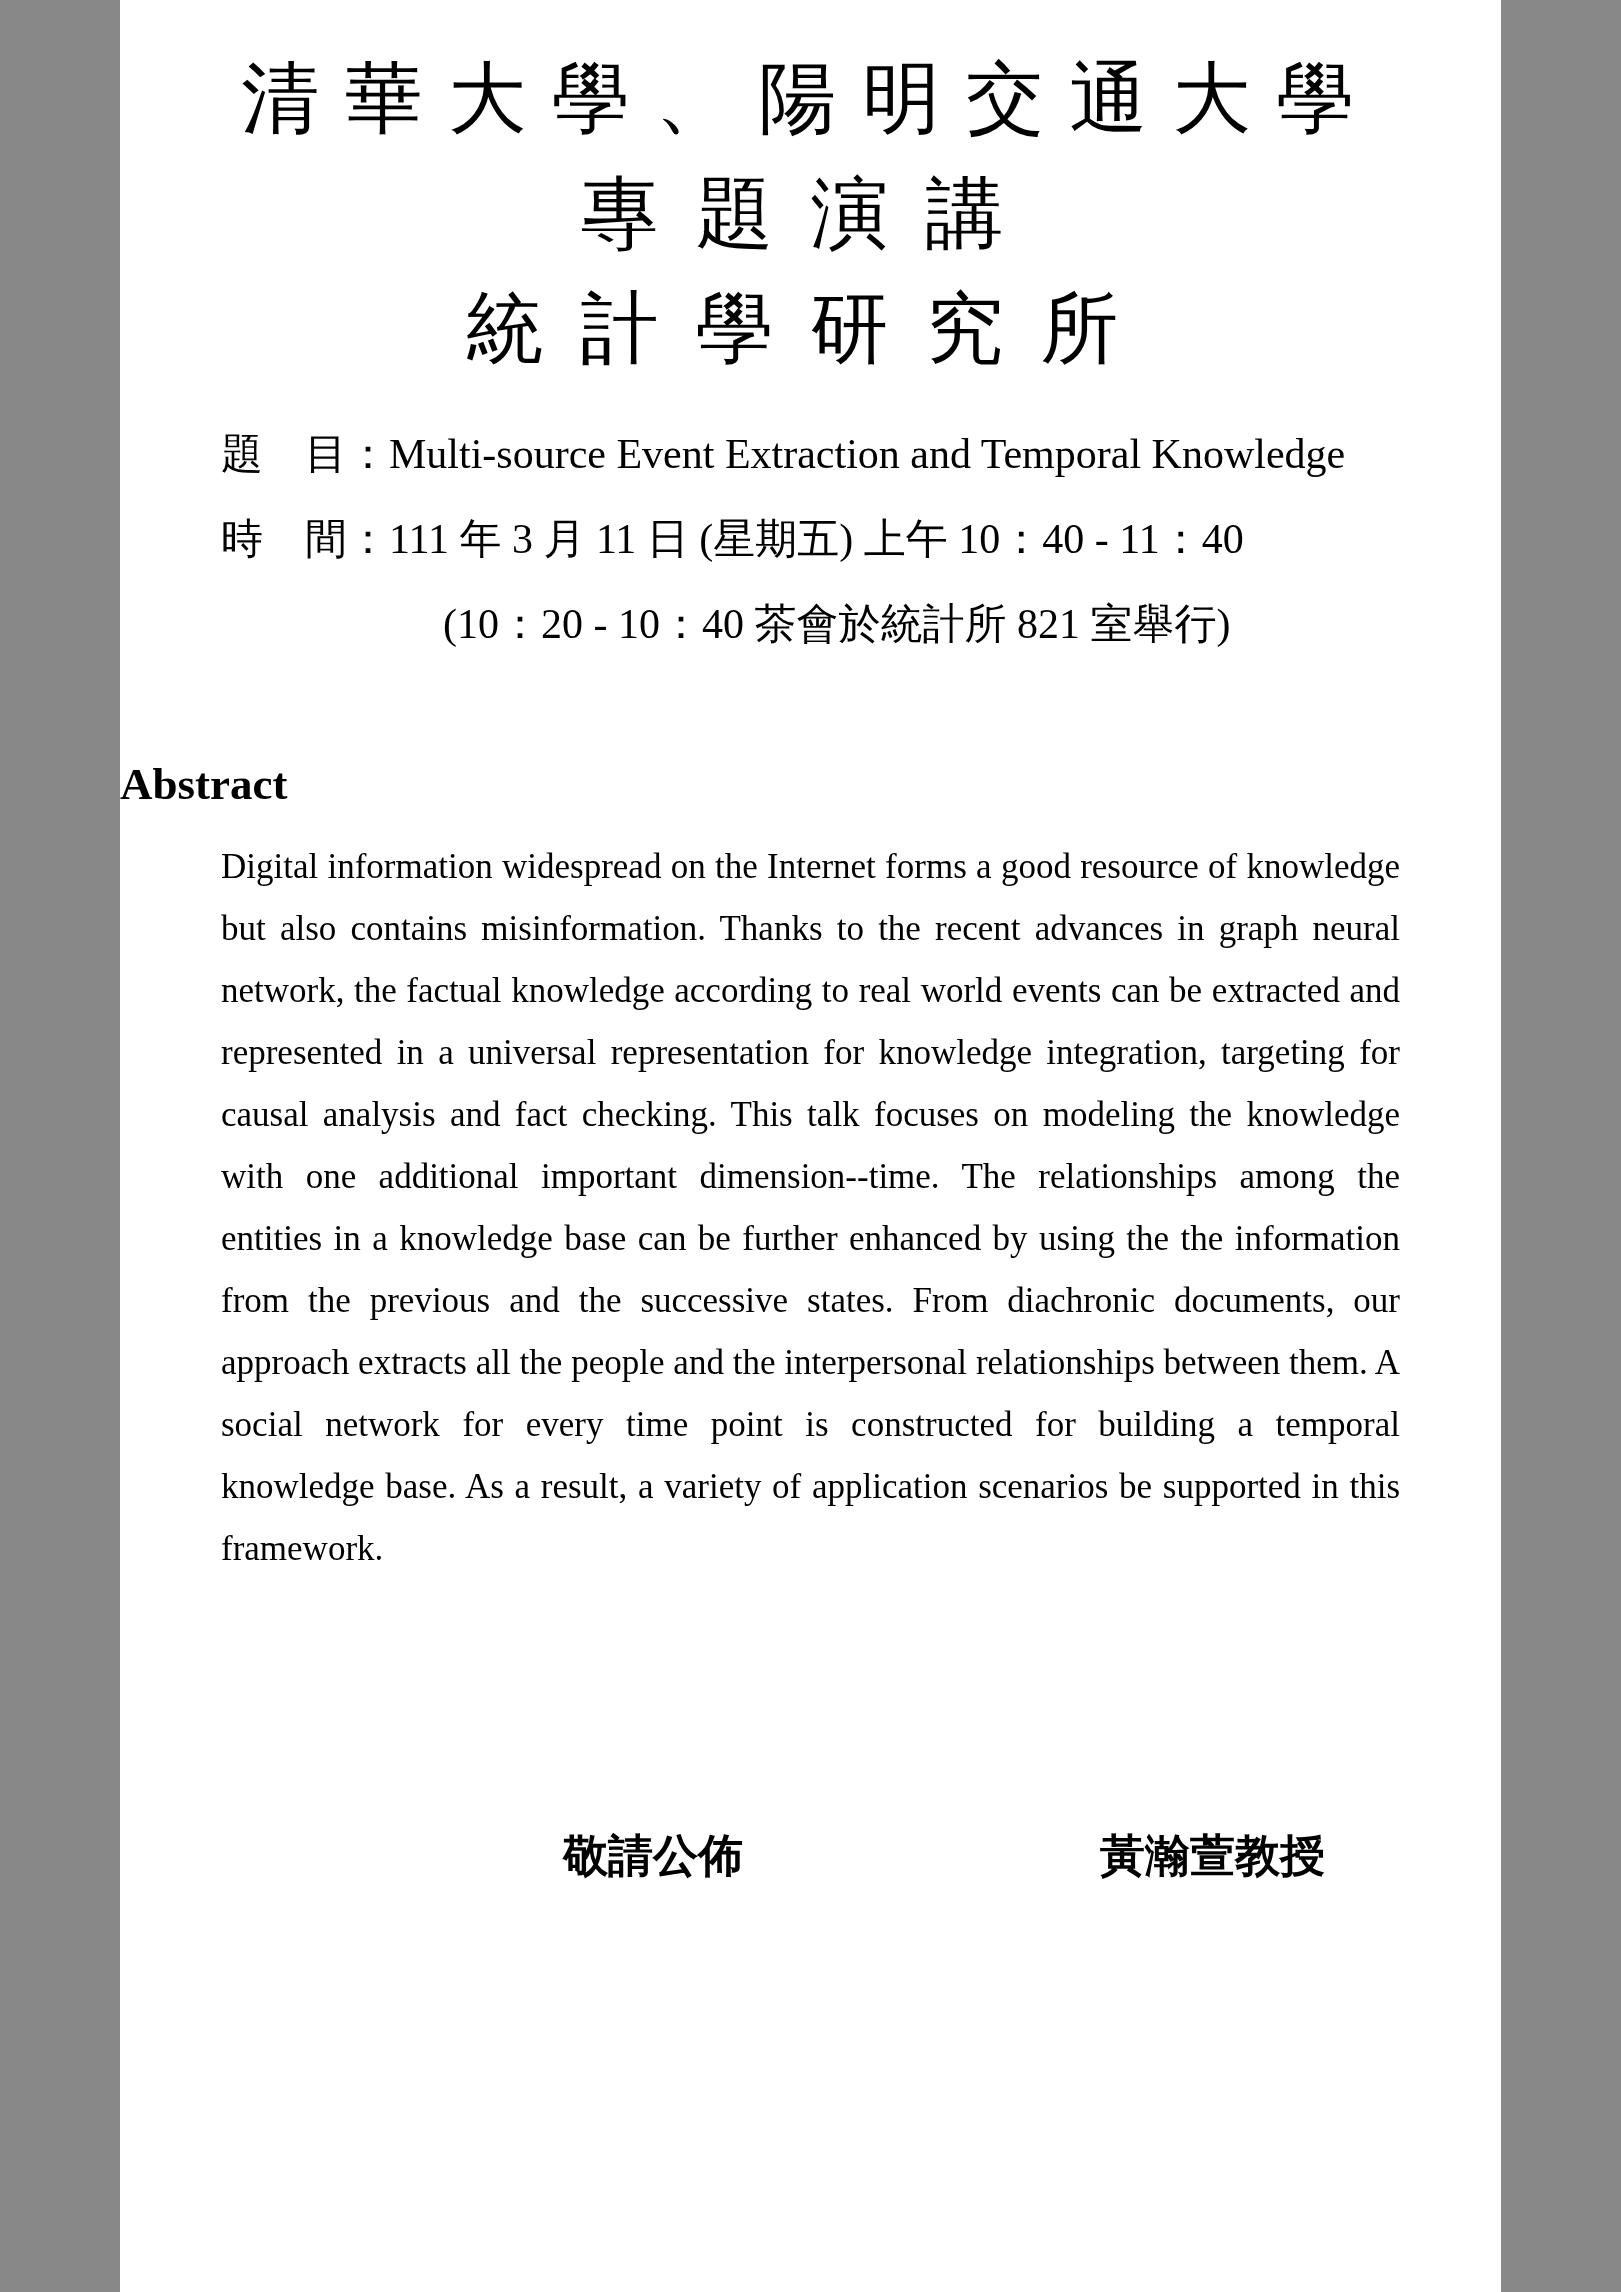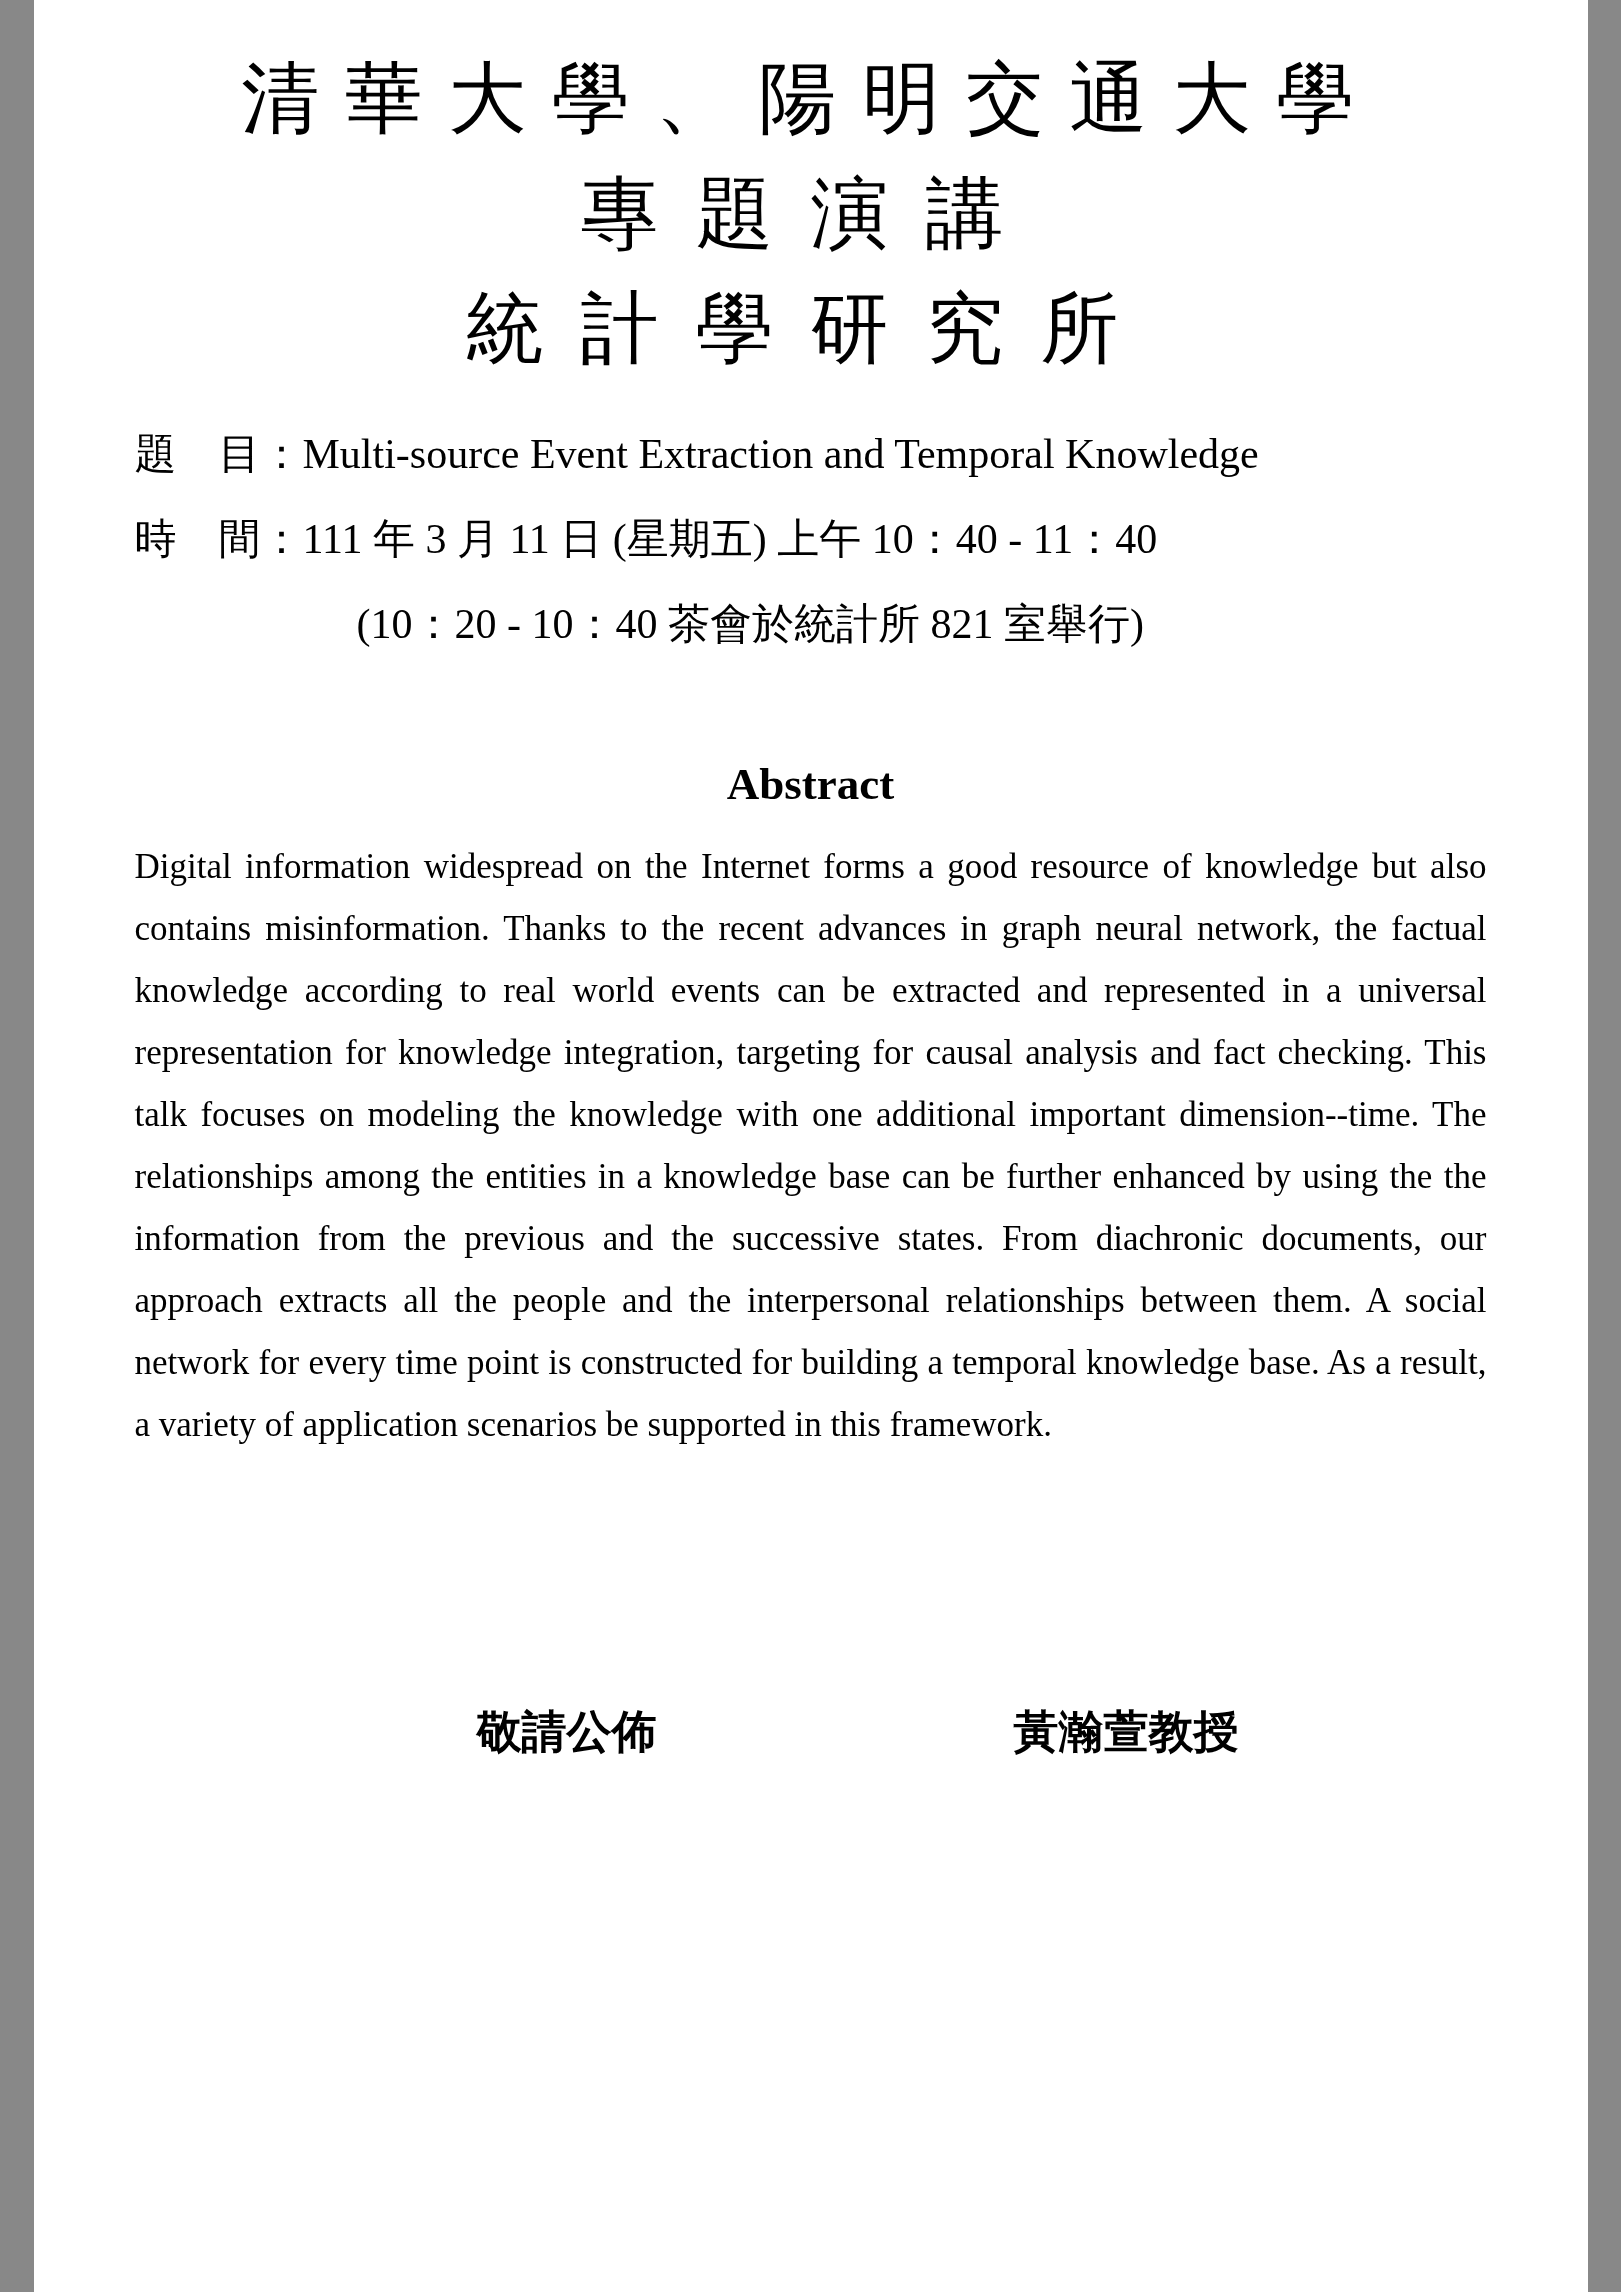--- a/index.html
+++ b/index.html
@@ -2,21 +2,21 @@
 <html><head>
 <meta charset="utf-8">
 <style>
   html, body {
     margin: 0;
     padding: 0;
     background: #888;
   }
   .page {
     position: relative;
-    width: 1554px;
+    width: 1381px;
     height: 2293px;
     margin: 0 auto;
     background: #ffffff;
     color: #000000;
     font-family: "Liberation Serif", "DejaVu Serif", serif;
     overflow: hidden;
     box-sizing: border-box;
   }
   
   .header {
@@ -43,21 +43,20 @@
     white-space: nowrap;
   }
   .info-row.cont {
     padding-left: 222px;
   }
   .label { }
   .value { }
   
   .abstract-title {
     margin-top: 93px;
-    text-align: center;
     font-size: 45px;
     font-weight: bold;
     line-height: 49px;
   }
   .abstract-body {
     margin: 27.4px 101px 0 101px;
     font-size: 35px;
     line-height: 62px;
     text-align: justify;
   }

